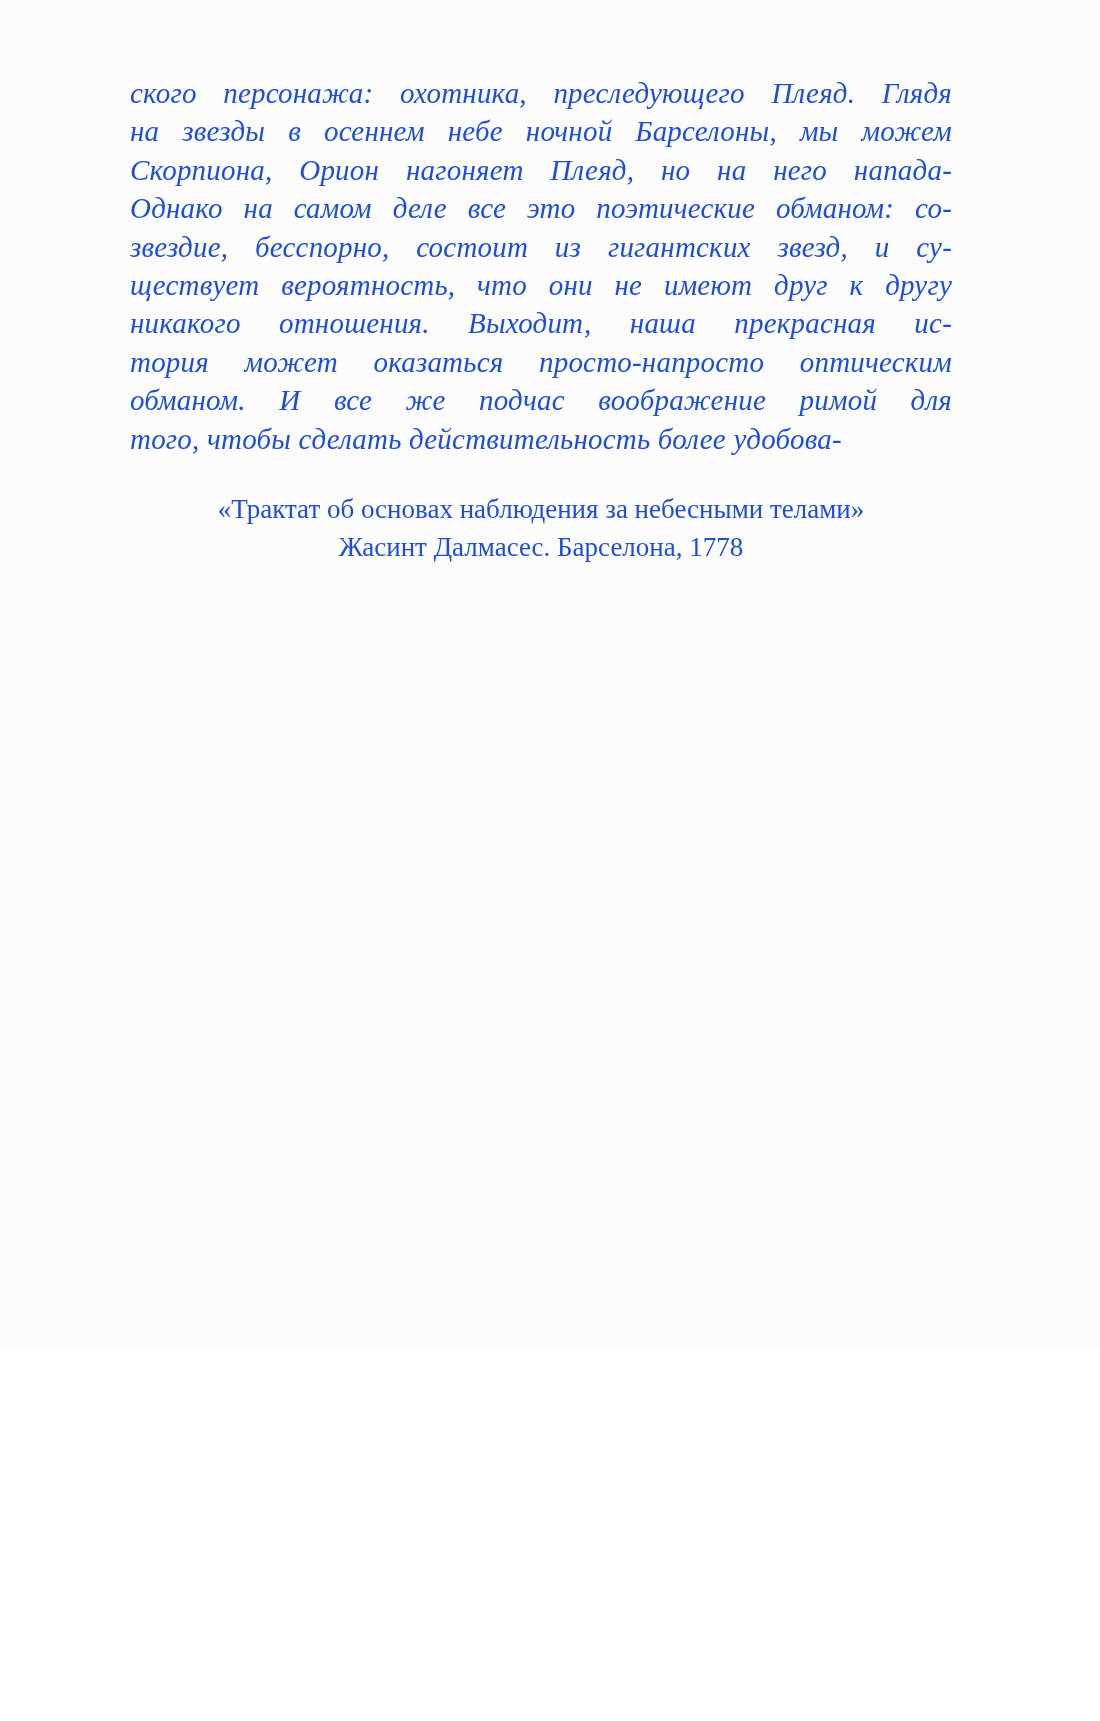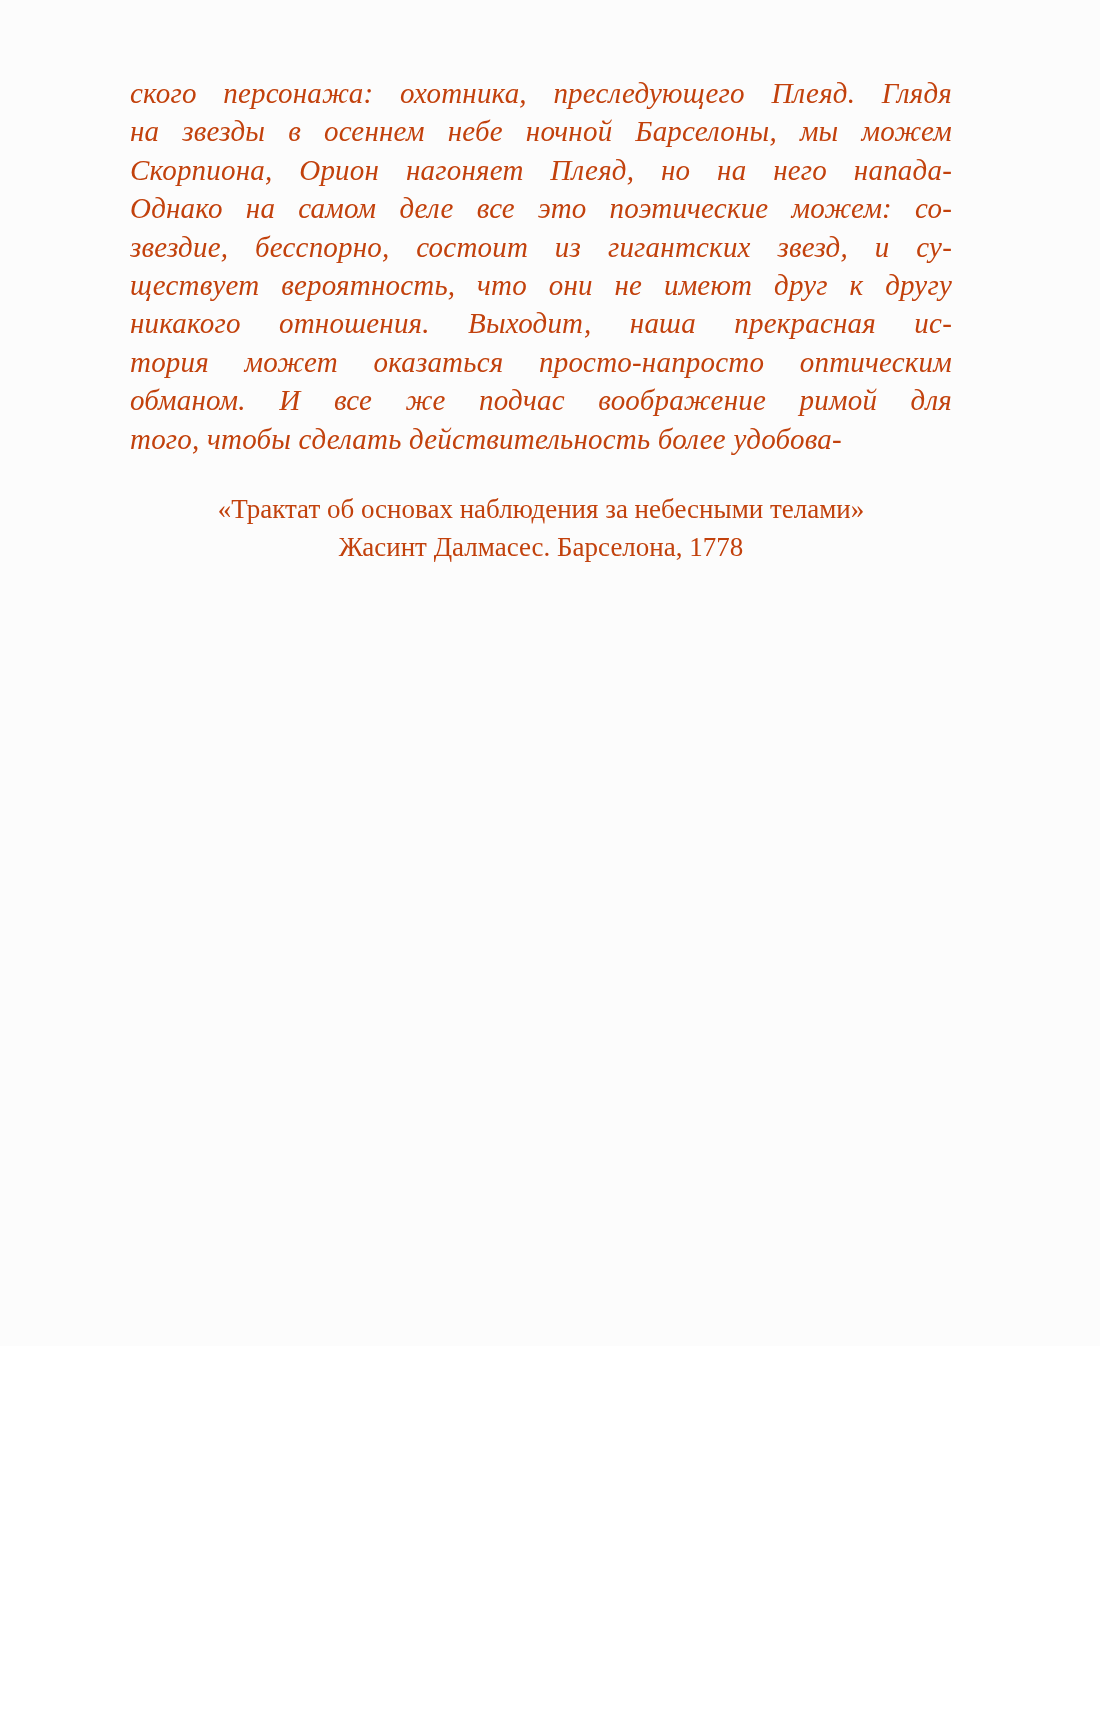--- a/index.html
+++ b/index.html
@@ -6,21 +6,21 @@
     margin: 0;
     padding: 0;
     background: #ffffff;
   }
   .page {
     position: relative;
     width: 1100px;
     height: 1346px;
     background: #fcfcfc;
     font-family: "Liberation Serif", "DejaVu Serif", serif;
-    color: #c2410c;
+    color: #1d4ed8;
     overflow: hidden;
   }
   .text-block {
     position: absolute;
     left: 130px;
     top: 74px;
     width: 822px;
   }
   .body-text .body-line {
     font-style: italic;
@@ -51,21 +51,21 @@
 </head>
 <body>
 
 <div class="page">
   <div class="text-block">
 
     <div class="body-text">
         <div class="body-line">ского персонажа: охотника, преследующего Плеяд. Глядя</div>
         <div class="body-line">на звезды в осеннем небе ночной Барселоны, мы можем</div>
         <div class="body-line">Скорпиона, Орион нагоняет Плеяд, но на него напада-</div>
-        <div class="body-line">Однако на самом деле все это поэтические можем: со-</div>
+        <div class="body-line">Однако на самом деле все это поэтические обманом: со-</div>
         <div class="body-line">звездие, бесспорно, состоит из гигантских звезд, и су-</div>
         <div class="body-line">ществует вероятность, что они не имеют друг к другу</div>
         <div class="body-line">никакого отношения. Выходит, наша прекрасная ис-</div>
         <div class="body-line">тория может оказаться просто-напросто оптическим</div>
         <div class="body-line">обманом. И все же подчас воображение римой для</div>
         <div class="body-line">того, чтобы сделать действительность более удобова-</div>
       </div>
 
     <div class="attribution">
       <div class="attr-line">«Трактат об основах наблюдения за небесными телами»</div>

